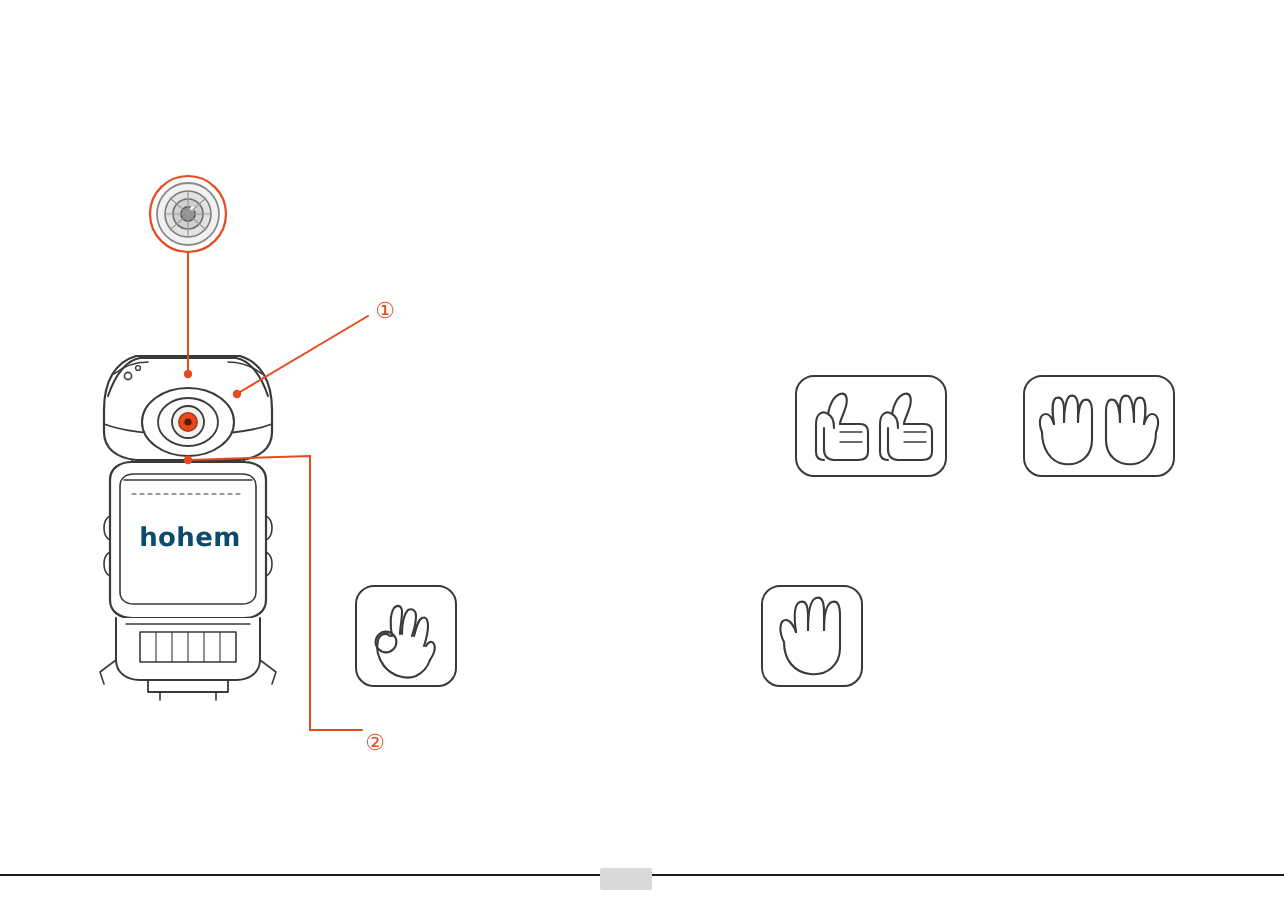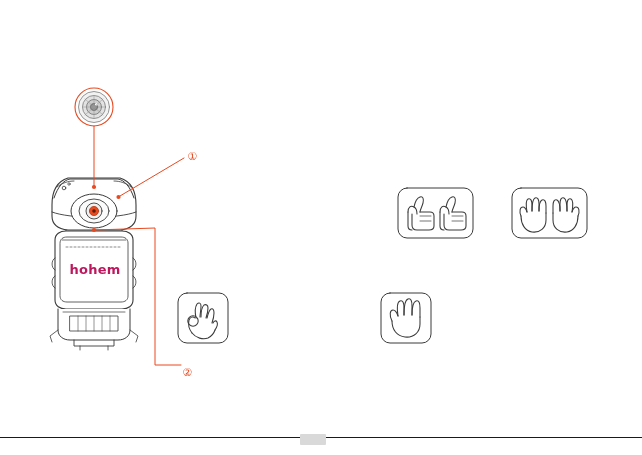--- a/index.html
+++ b/index.html
@@ -47,21 +47,21 @@
   .brand-text {
     position: absolute;
     left: 65px;
     top: 262px;
     width: 60px;
     text-align: center;
     font-family: "DejaVu Sans", sans-serif;
     font-size: 13px;
     font-weight: bold;
     letter-spacing: 0.2px;
-    color: #be185d;
+    color: #0c4a6e;
   }
   .callout-num {
     position: absolute;
     font-family: "Liberation Sans", sans-serif;
     font-size: 11px;
     color: #e8491f;
     text-align: center;
     line-height: 16px;
     width: 17px;
     height: 17px;

